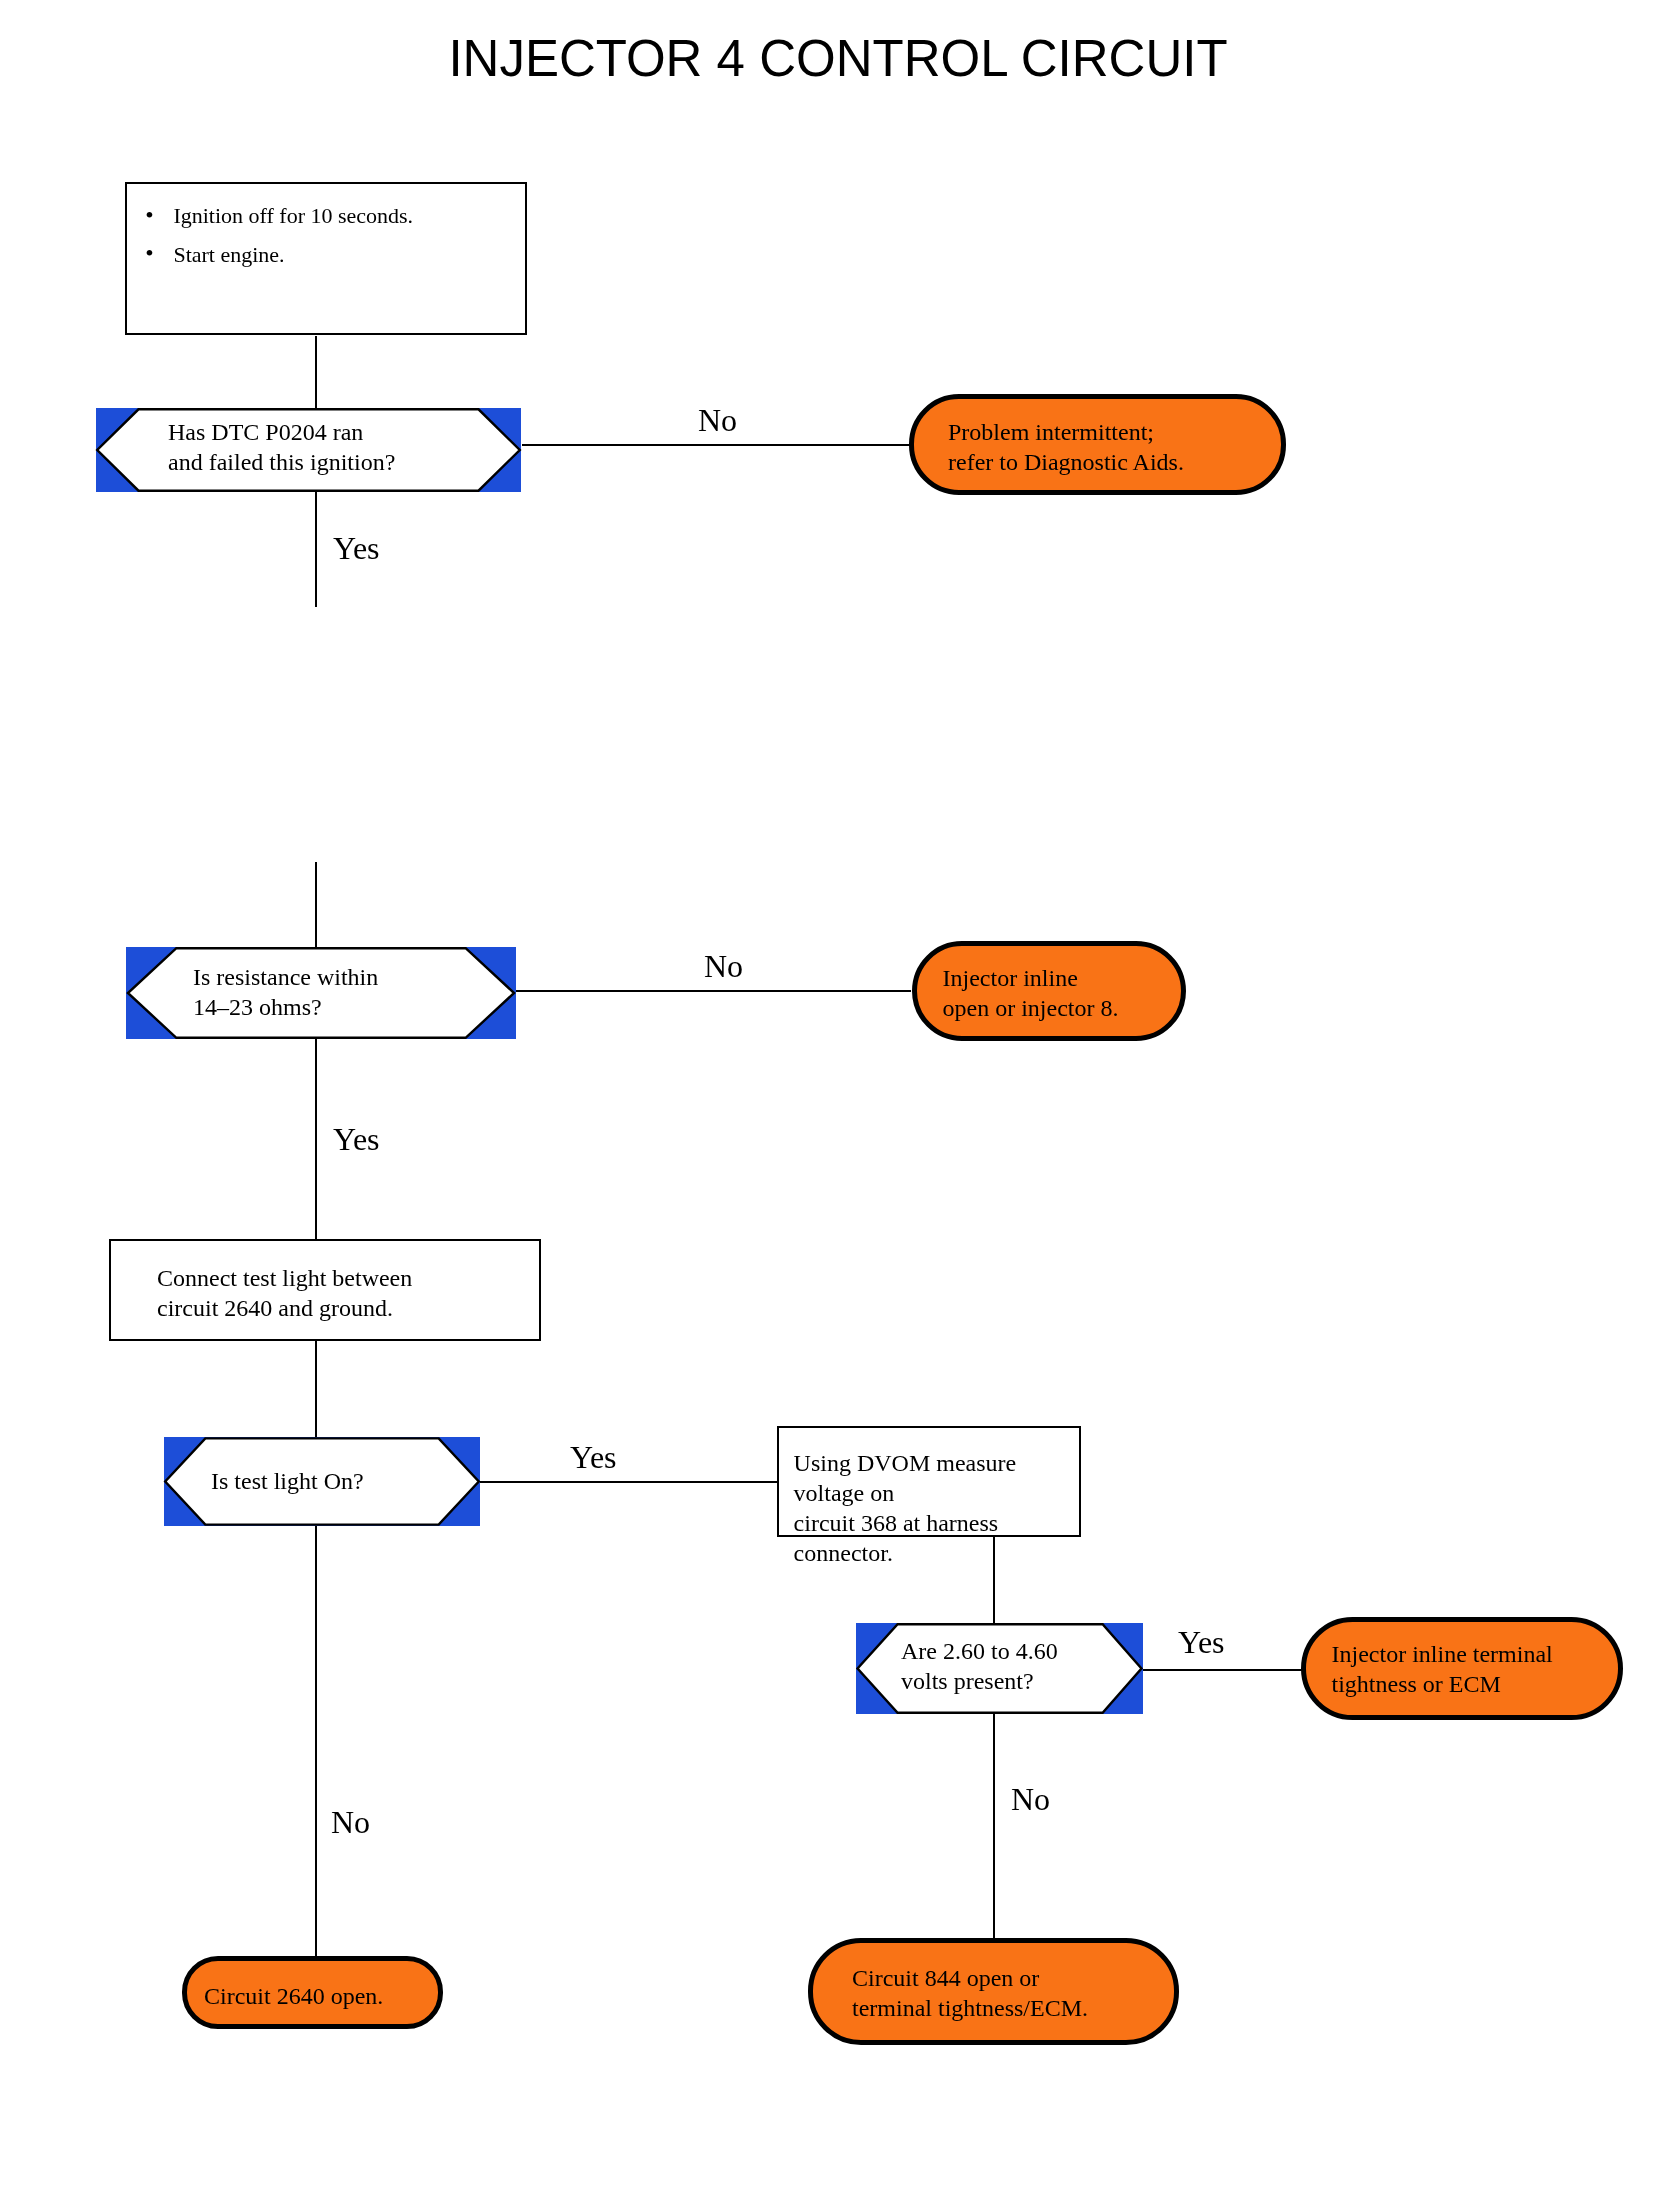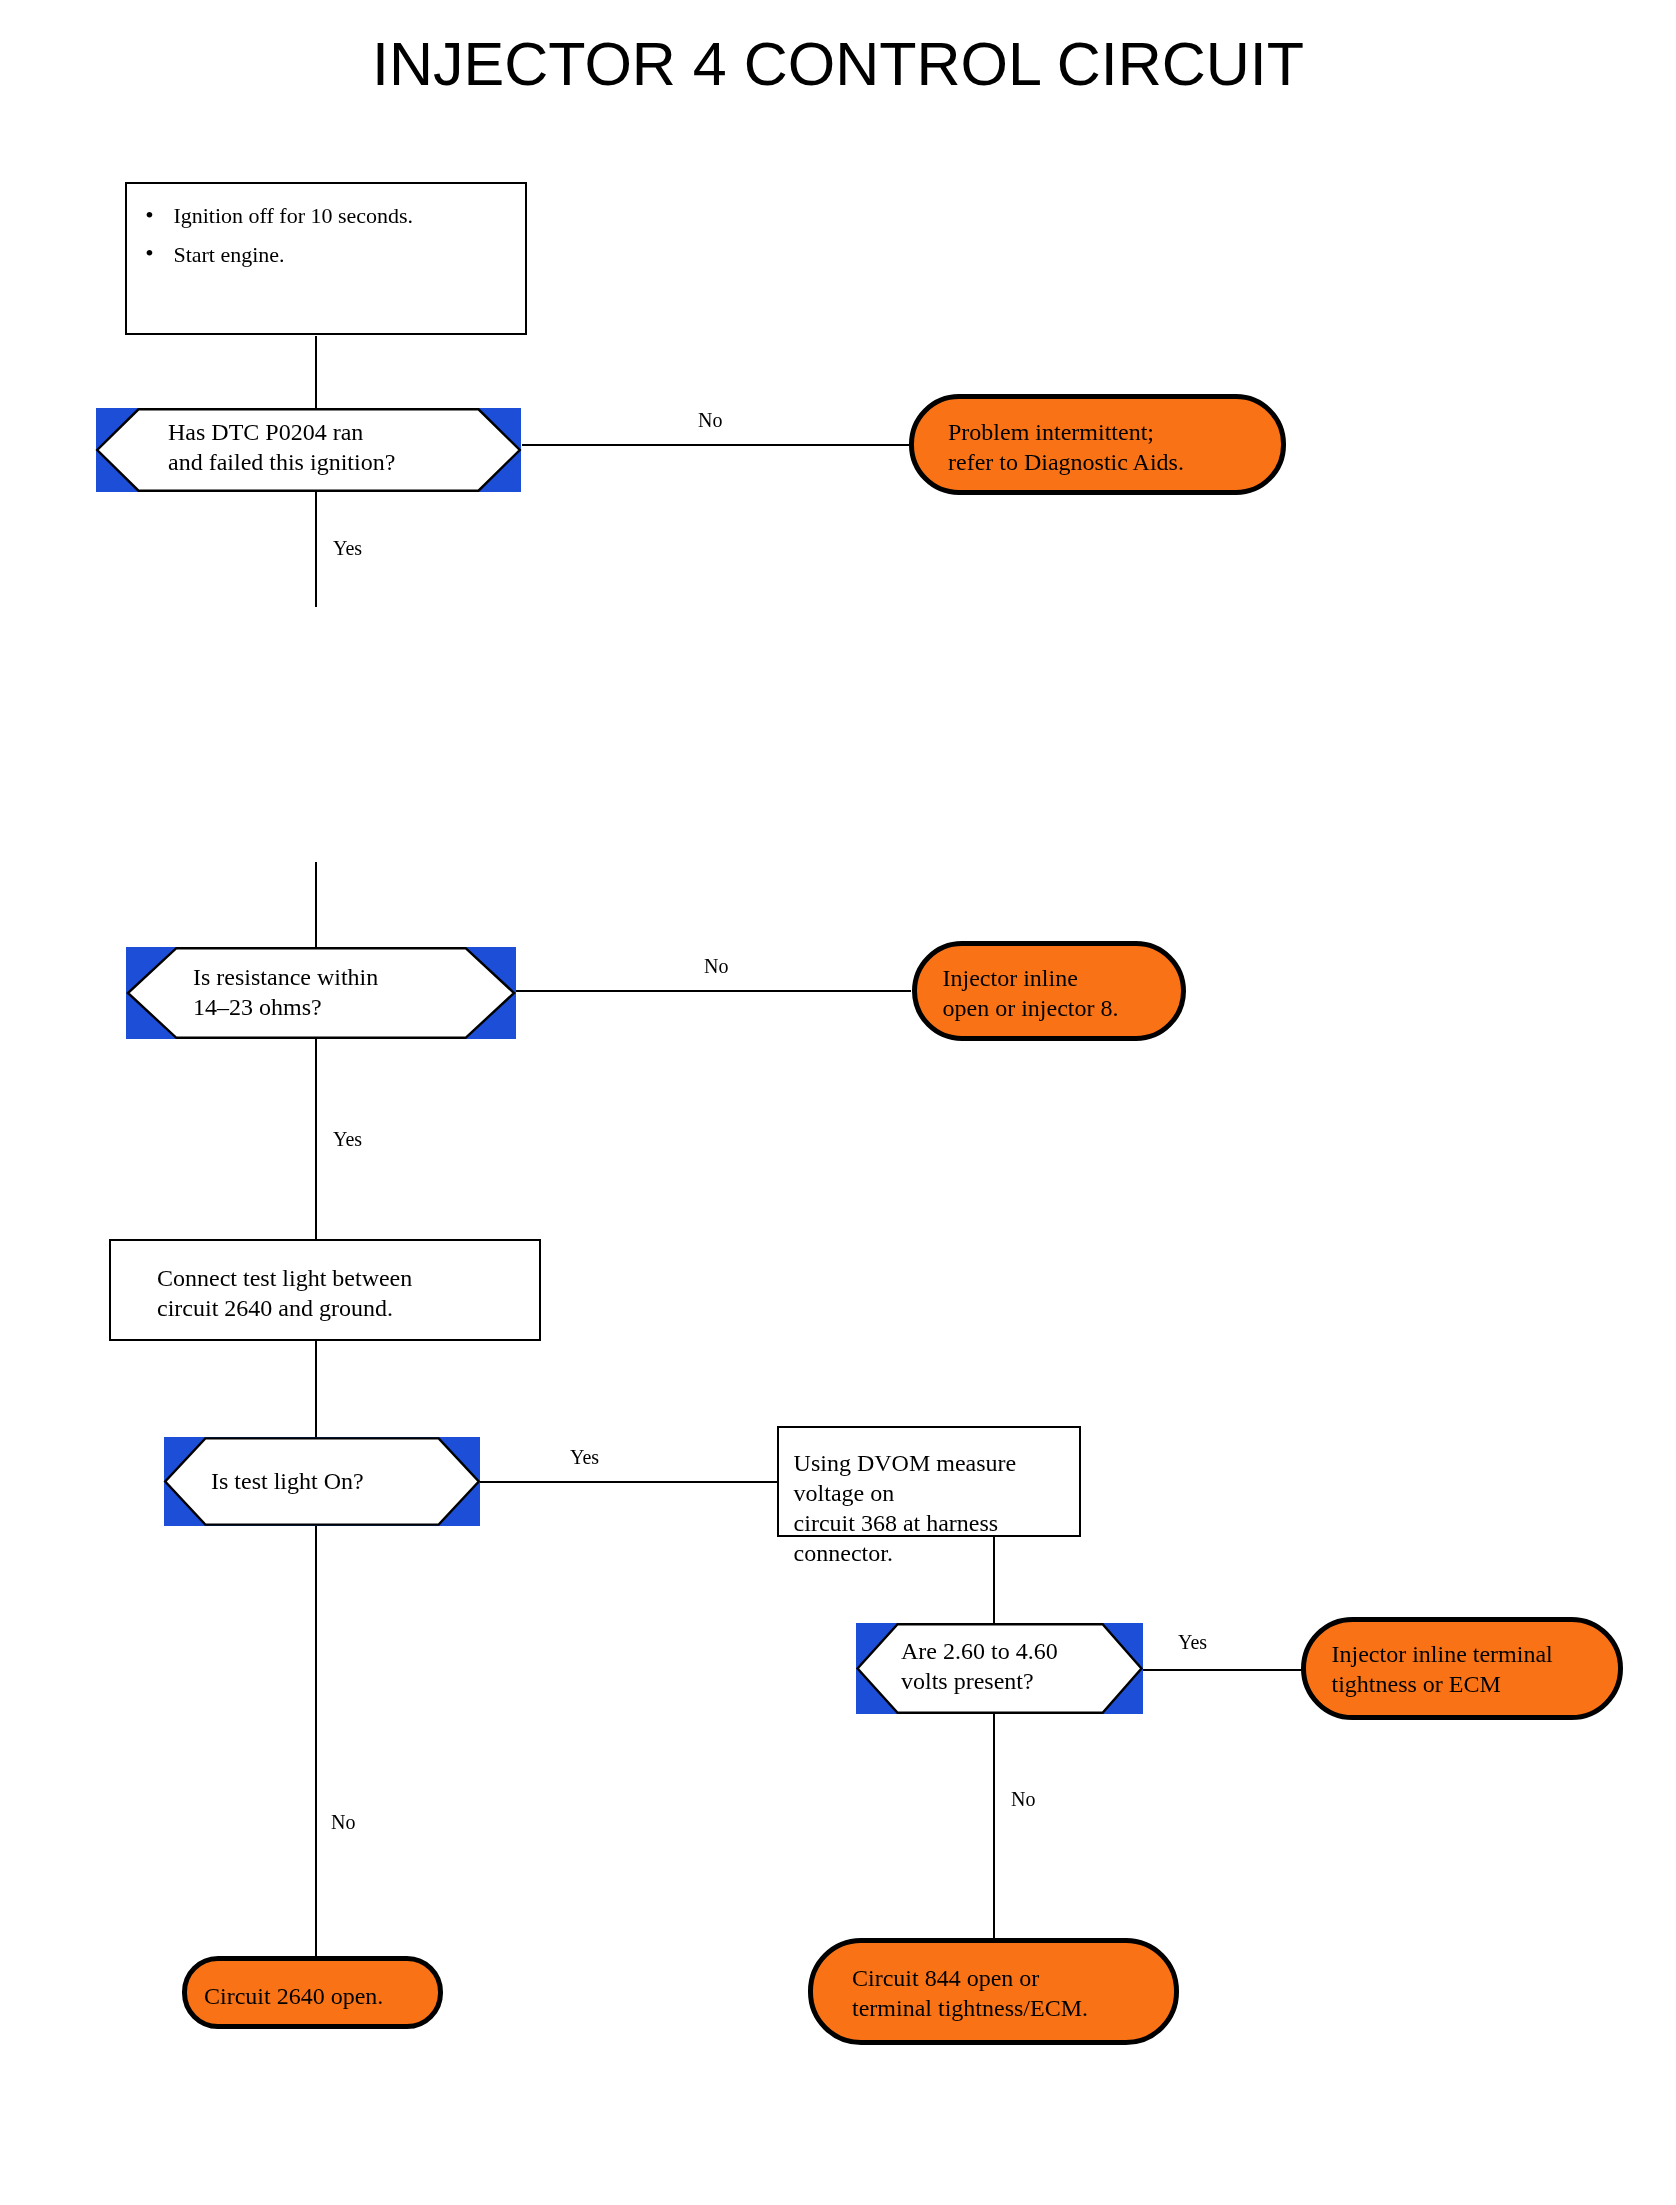--- a/index.html
+++ b/index.html
@@ -18,21 +18,21 @@
   }
 
   
   #title {
     position: absolute;
     left: 0;
     top: 29px;
     width: 1676px;
     text-align: center;
     font-family: "Liberation Sans", "DejaVu Sans", sans-serif;
-    font-size: 61px;
+    font-size: 51px;
     font-weight: 400;
     letter-spacing: 0px;
     white-space: nowrap;
   }
 
   
   .node {
     position: absolute;
     box-sizing: border-box;
   }
@@ -104,21 +104,21 @@
   .hline {
     position: absolute;
     height: 2.4px;
     background: #000;
   }
 
   
   .elabel {
     position: absolute;
     font-family: "Liberation Serif", "DejaVu Serif", serif;
-    font-size: 20px;
+    font-size: 32px;
     line-height: 27px;
     white-space: nowrap;
   }
 </style>
 </head>
 <body>
 
 <div id="page">
 
   <div id="title">INJECTOR 4 CONTROL CIRCUIT</div>

